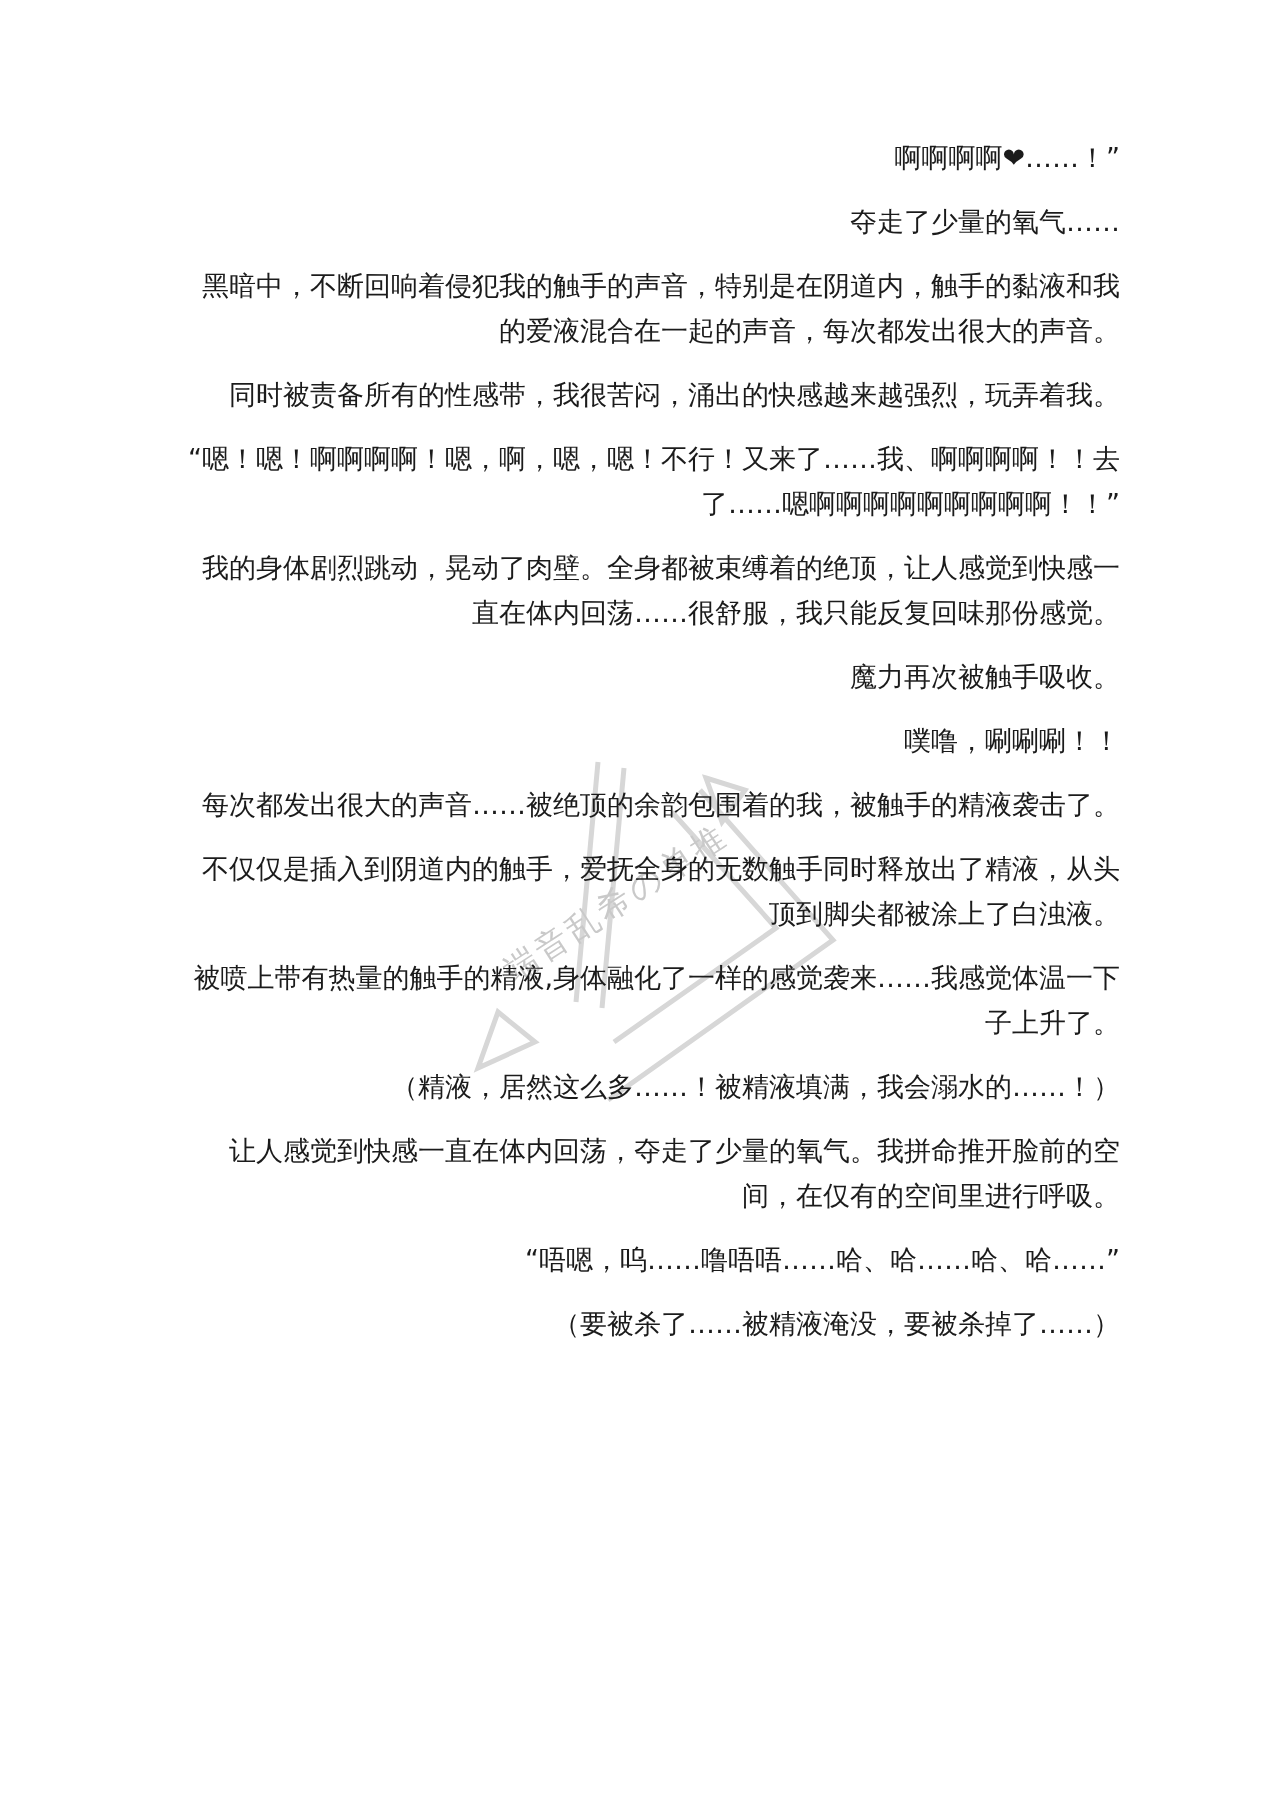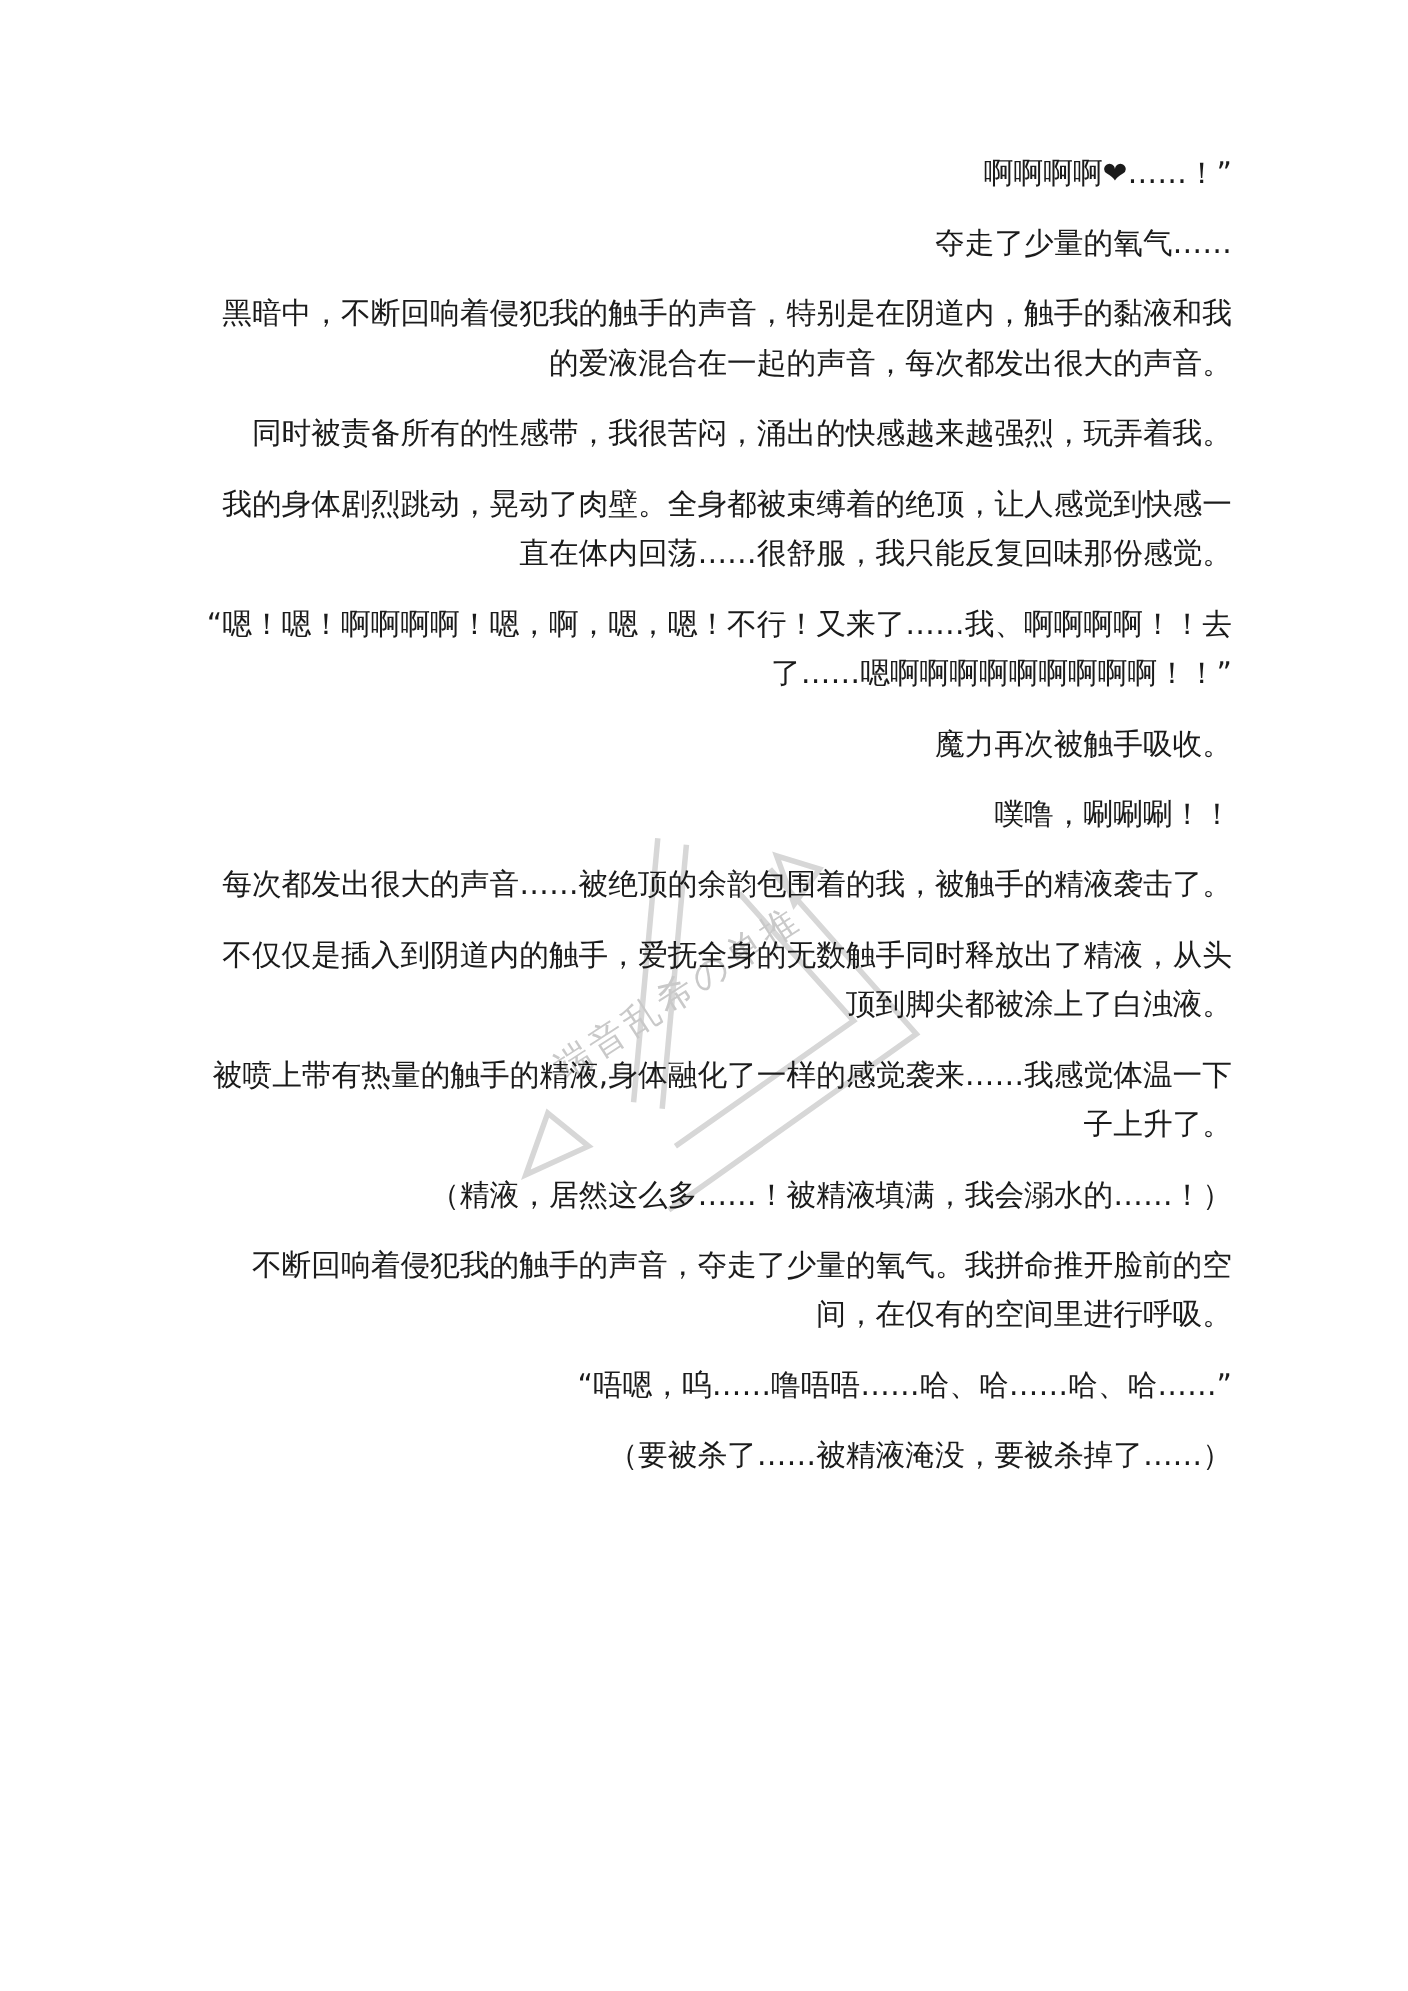--- a/index.html
+++ b/index.html
@@ -60,26 +60,26 @@
       <polygon points="498,1012 535,1042 478,1068" stroke="#d7d7d7"></polygon>
     </g>
     <text transform="translate(513,983) rotate(-33)" fill="#c9c9c9">端音乱希の单推</text>
   </svg>
 
   <div class="content">
       <p>啊啊啊啊❤……！”</p>
       <p>夺走了少量的氧气……</p>
       <p>黑暗中，不断回响着侵犯我的触手的声音，特别是在阴道内，触手的黏液和我的爱液混合在一起的声音，每次都发出很大的声音。</p>
       <p>同时被责备所有的性感带，我很苦闷，涌出的快感越来越强烈，玩弄着我。</p>
+      <p>“嗯！嗯！啊啊啊啊！嗯，啊，嗯，嗯！不行！又来了……我、啊啊啊啊！！去了……嗯啊啊啊啊啊啊啊啊啊！！”</p>
       <p>我的身体剧烈跳动，晃动了肉壁。全身都被束缚着的绝顶，让人感觉到快感一直在体内回荡……很舒服，我只能反复回味那份感觉。</p>
-      <p>“嗯！嗯！啊啊啊啊！嗯，啊，嗯，嗯！不行！又来了……我、啊啊啊啊！！去了……嗯啊啊啊啊啊啊啊啊啊！！”</p>
       <p>魔力再次被触手吸收。</p>
       <p>噗噜，唰唰唰！！</p>
       <p>每次都发出很大的声音……被绝顶的余韵包围着的我，被触手的精液袭击了。</p>
       <p>不仅仅是插入到阴道内的触手，爱抚全身的无数触手同时释放出了精液，从头顶到脚尖都被涂上了白浊液。</p>
       <p>被喷上带有热量的触手的精液,身体融化了一样的感觉袭来……我感觉体温一下子上升了。</p>
       <p>（精液，居然这么多……！被精液填满，我会溺水的……！）</p>
-      <p>不断回响着侵犯我的触手的声音，夺走了少量的氧气。我拼命推开脸前的空间，在仅有的空间里进行呼吸。</p>
+      <p>让人感觉到快感一直在体内回荡，夺走了少量的氧气。我拼命推开脸前的空间，在仅有的空间里进行呼吸。</p>
       <p>“唔嗯，呜……噜唔唔……哈、哈……哈、哈……”</p>
       <p>（要被杀了……被精液淹没，要被杀掉了……）</p>
     </div>
 
 </div>
 
 </body></html>

